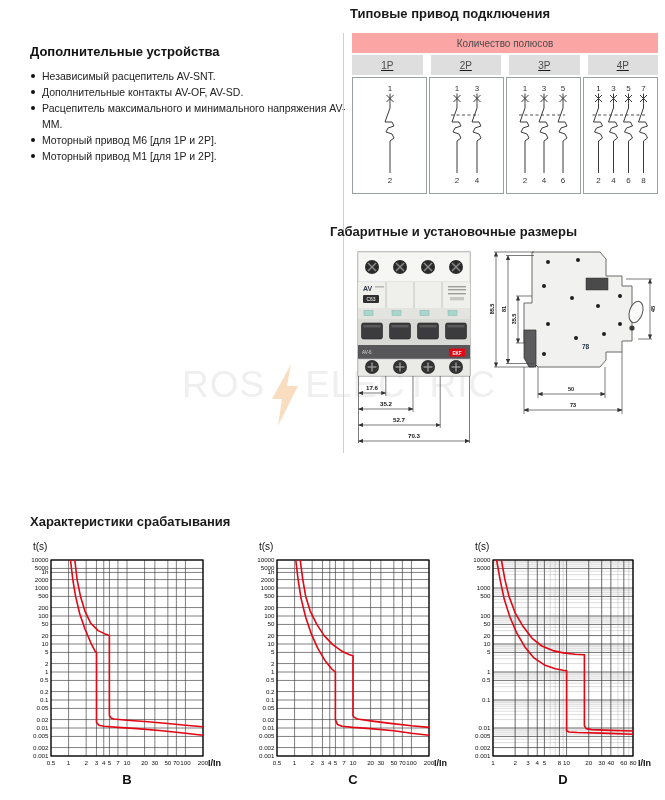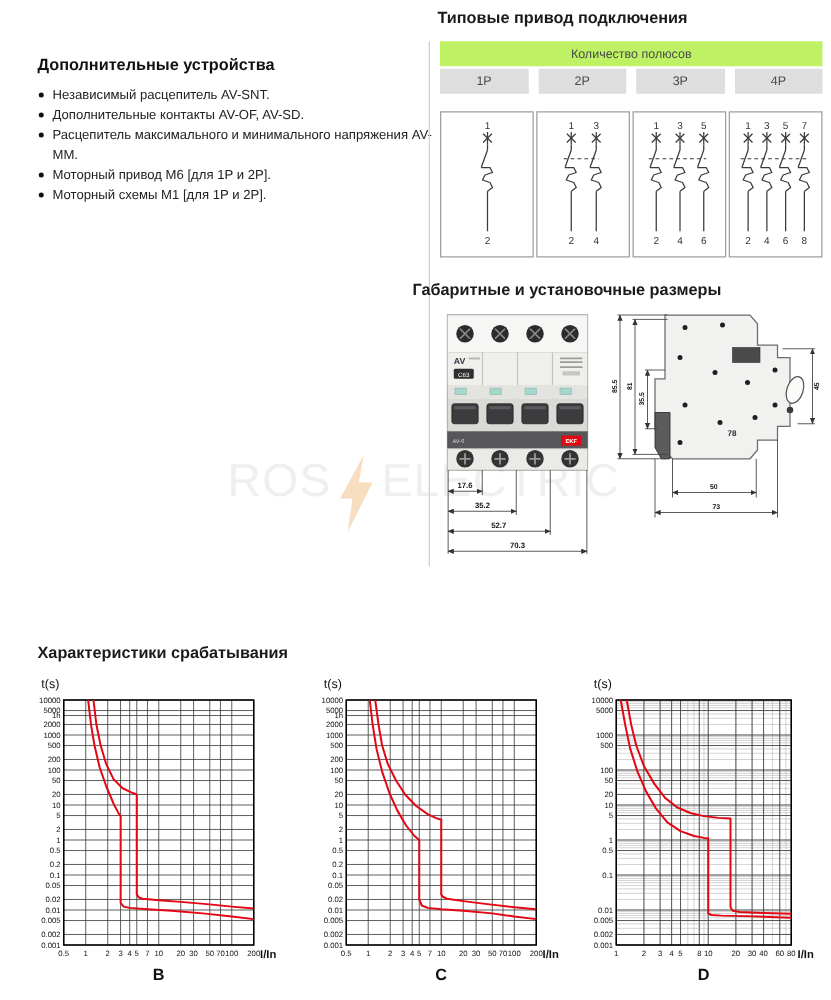--- a/index.html
+++ b/index.html
@@ -11,23 +11,23 @@
   .watermark .bolt{margin:0 3px;}
   
   .devices{position:absolute;left:30px;top:44px;width:318px;}
   .section-title{font-size:13px;font-weight:bold;color:#111;margin:0 0 9px 0;}
   .bullet-item{display:flex;font-size:10.5px;line-height:16px;color:#222;}
   .bullet-item .dot{flex:none;width:4px;height:4px;border-radius:50%;background:#111;margin:6px 7px 0 1px;}
   
   .schemes-title{position:absolute;left:350px;top:6px;font-size:13px;font-weight:bold;}
   .divider{position:absolute;left:343px;top:33px;width:1px;height:420px;background:#d0d0d0;}
   .poles-table{position:absolute;left:352px;top:33px;width:306px;}
-  .thead{height:20px;background:#bef264;display:flex;align-items:center;justify-content:center;
+  .thead{height:20px;background:#fca5a5;display:flex;align-items:center;justify-content:center;
          font-size:10px;color:#4a4a4a;margin-bottom:2px;}
-  .col-labels{display:grid;grid-template-columns:repeat(4,1fr);gap:8px;margin-bottom:14px;}
+  .col-labels{display:grid;grid-template-columns:repeat(4,1fr);gap:8px;margin-bottom:2px;text-decoration:underline;}
   .col-label{height:20px;background:#dedede;display:flex;align-items:center;justify-content:center;
              font-size:10px;color:#4a4a4a;}
   .diagram-row{display:grid;grid-template-columns:repeat(4,1fr);gap:2px;}
   .diagram-cell{height:117px;background:#fff;border:1px solid #9aa0a0;box-sizing:border-box;
                 display:flex;align-items:center;justify-content:center;}
   
   .dims-title{position:absolute;left:330px;top:224px;font-size:13px;font-weight:bold;}
   .front-view{position:absolute;left:352px;top:246px;}
   .side-view{position:absolute;left:486px;top:246px;}
   
@@ -62,21 +62,21 @@
         <div class="bullet-item">
           <span class="dot"></span>
           <span>Расцепитель максимального и минимального напряжения AV-MM.</span>
         </div>
         <div class="bullet-item">
           <span class="dot"></span>
           <span>Моторный привод М6 [для 1P и 2P].</span>
         </div>
         <div class="bullet-item">
           <span class="dot"></span>
-          <span>Моторный схемы М1 [для 1P и 2P].</span>
+          <span>Моторный привод М1 [для 1P и 2P].</span>
         </div>
       </div>
   </div>
 
   <div class="schemes-title">Типовые привод подключения</div>
   <div class="divider"></div>
 
   <div class="poles-table">
     <div class="thead">Количество полюсов</div>
     <div class="col-labels">

